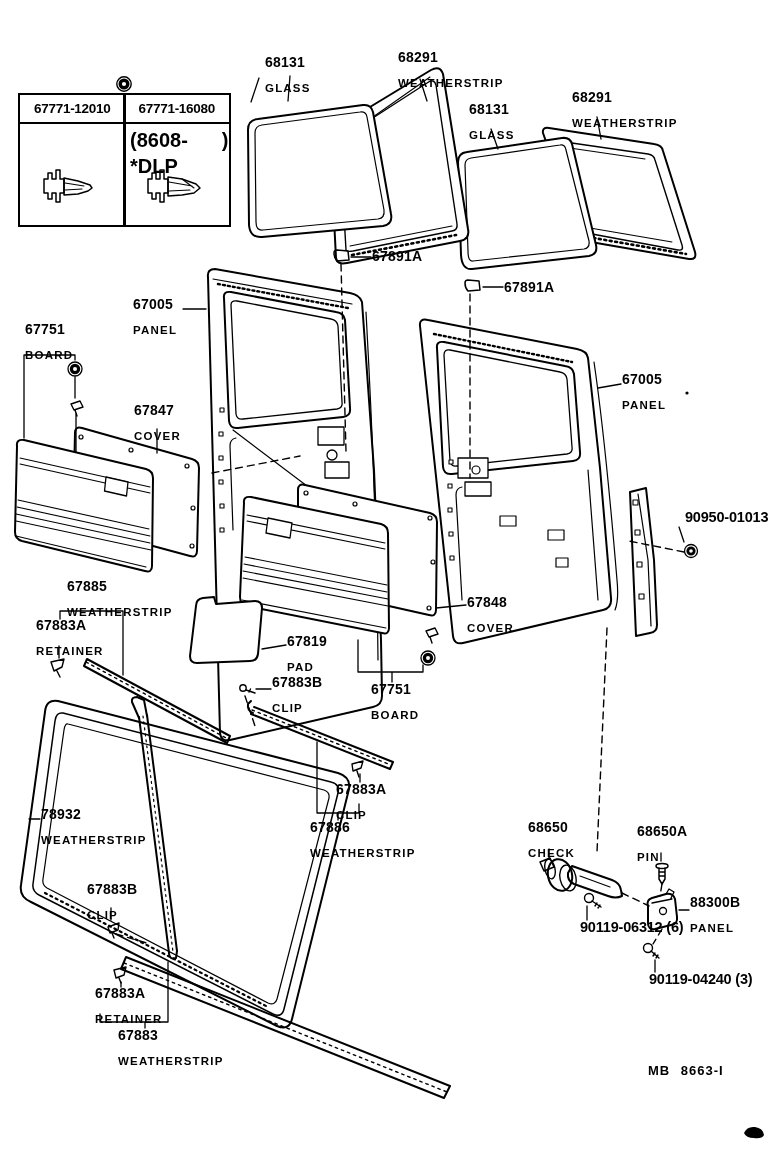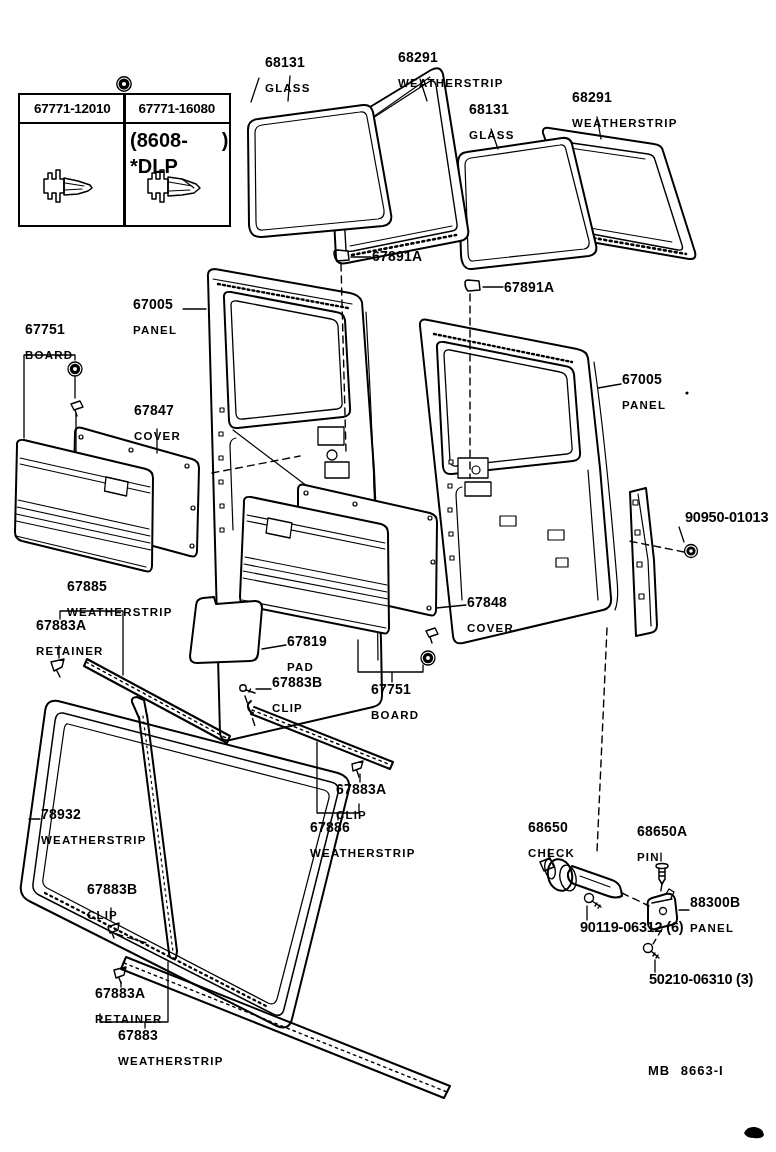--- a/index.html
+++ b/index.html
@@ -399,21 +399,21 @@
   <span class="sub">PIN</span>
 </div>
 <div class="lbl" style="left:690px;top:895px">
   <span class="num">88300B</span>
   <span class="sub">PANEL</span>
 </div>
 <div class="lbl" style="left:544px;top:920px">
   <span class="num small">90119-06312 (6)</span>
 </div>
 <div class="lbl" style="left:613px;top:972px">
-  <span class="num small">50210-06310 (3)</span>
+  <span class="num small">90119-04240 (3)</span>
 </div>
 <div class="lbl" style="left:95px;top:986px">
   <span class="num">67883A</span>
   <span class="sub">RETAINER</span>
 </div>
 <div class="lbl" style="left:118px;top:1028px">
   <span class="num">67883</span>
   <span class="sub">WEATHERSTRIP</span>
 </div>
 

